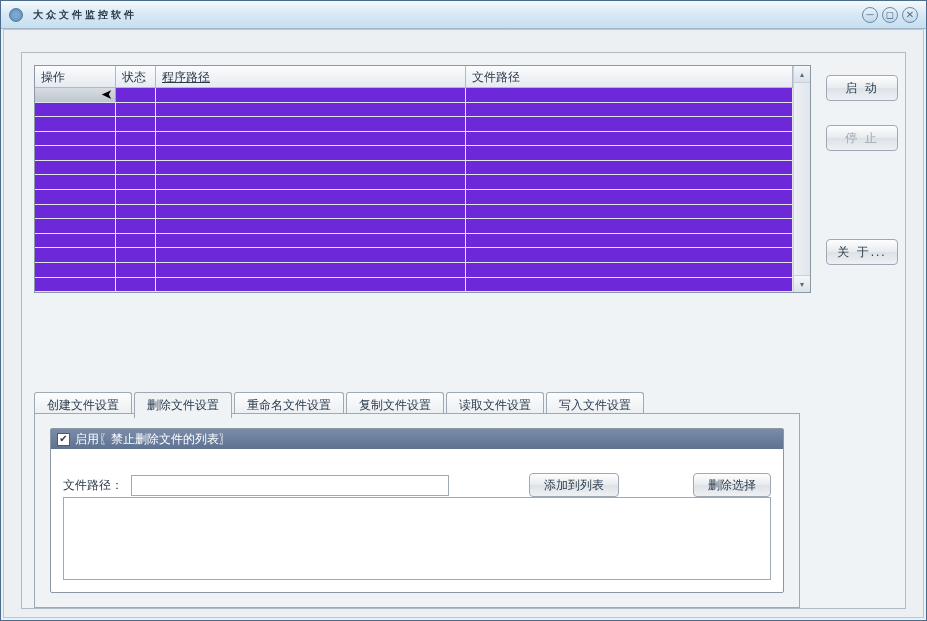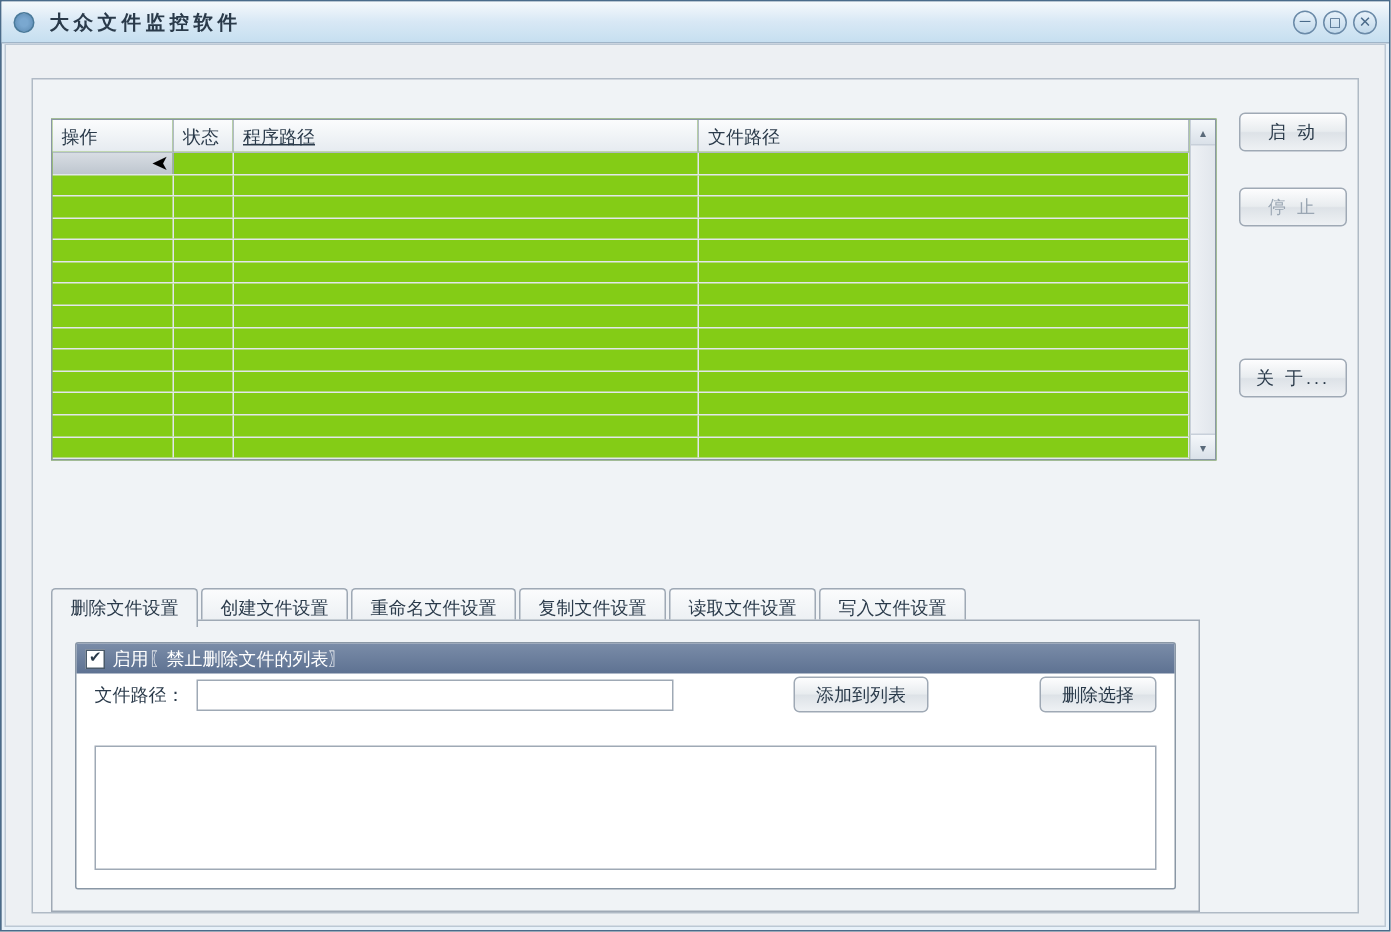--- a/index.html
+++ b/index.html
@@ -31,21 +31,21 @@
       height: 14px;
       background: radial-gradient(circle, #7aa8d0 30%, #5a88b0 100%);
       border-radius: 50%;
       margin-right: 10px;
       border: 1px solid #4a7a9a;
     }
     .titlebar-title {
       color: #2a3a4a;
       font-weight: bold;
       letter-spacing: 3px;
-      font-size: 13px;
+      font-size: 10px;
     }
     .titlebar-controls {
       margin-left: auto;
       display: flex;
       gap: 4px;
     }
     .titlebar-btn {
       width: 16px;
       height: 16px;
       border-radius: 50%;
@@ -80,23 +80,22 @@
       bottom: 8px;
     }
 
     .grid-area {
       position: absolute;
       top: 12px;
       left: 12px;
       width: 777px;
       height: 228px;
       border: 1px solid #8a97a5;
-      background: #84cc16;
-      display: flex;
-      margin-top: 14px;
+      background: #6d28d9;
+      display: flex;
     }
     .grid-inner { flex: 1; display: flex; flex-direction: column; }
     .grid-header {
       display: flex;
       height: 22px;
       border-bottom: 1px solid #b0bac5;
     }
     .gh-cell {
       background: linear-gradient(to bottom, #fbfcfd, #e6ebf0);
       border-right: 1px solid #b0bac5;
@@ -221,21 +220,21 @@
       background: #fff;
       border: 1px solid #4a5a6a;
       margin-right: 5px;
       display: flex; align-items: center; justify-content: center;
     }
     .checkmark { color: #2a3a4a; font-size: 10px; line-height: 1; }
 
     .form-row {
       display: flex;
       align-items: center;
-      padding: 2px 12px 0 12px;
+      padding: 24px 12px 0 12px;
       gap: 8px;
     }
     .form-label { color: #2a3a4a; font-size: 12px; }
     .text-input {
       flex: 1;
       height: 21px;
       border: 1px solid #9fa9b5;
       background: #fff;
       padding: 0 4px;
       font-size: 12px;
@@ -385,22 +384,22 @@
 
       <div class="side-buttons">
         <div class="win-btn">启 动</div>
         <div style="height:24px"></div>
         <div class="win-btn disabled">停 止</div>
         <div style="height:88px"></div>
         <div class="win-btn">关 于...</div>
       </div>
 
       <div class="tabs">
+        <div class="tab">创建文件设置</div>
         <div class="tab active">删除文件设置</div>
-        <div class="tab">创建文件设置</div>
         <div class="tab">重命名文件设置</div>
         <div class="tab">复制文件设置</div>
         <div class="tab">读取文件设置</div>
         <div class="tab">写入文件设置</div>
       </div>
 
       <div class="tab-panel">
         <div class="inner-panel">
           <div class="inner-header">
             <div class="checkbox">

